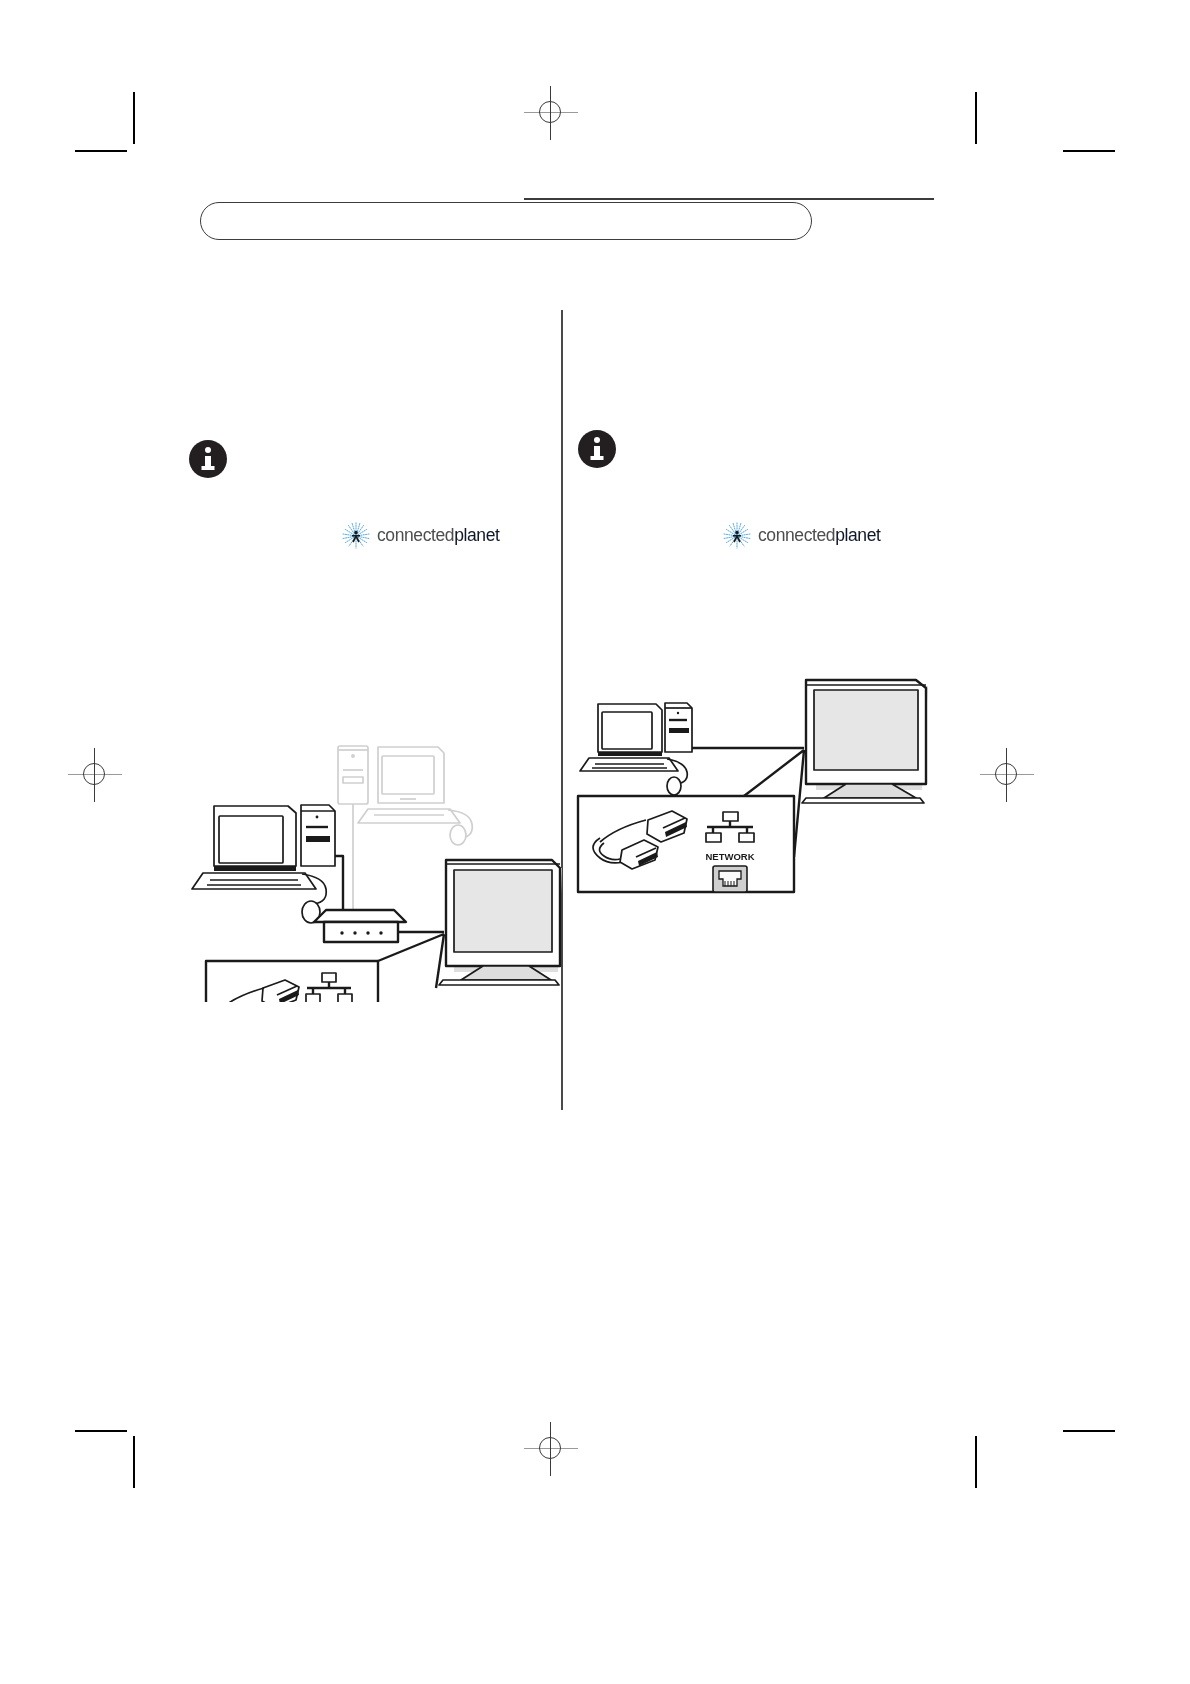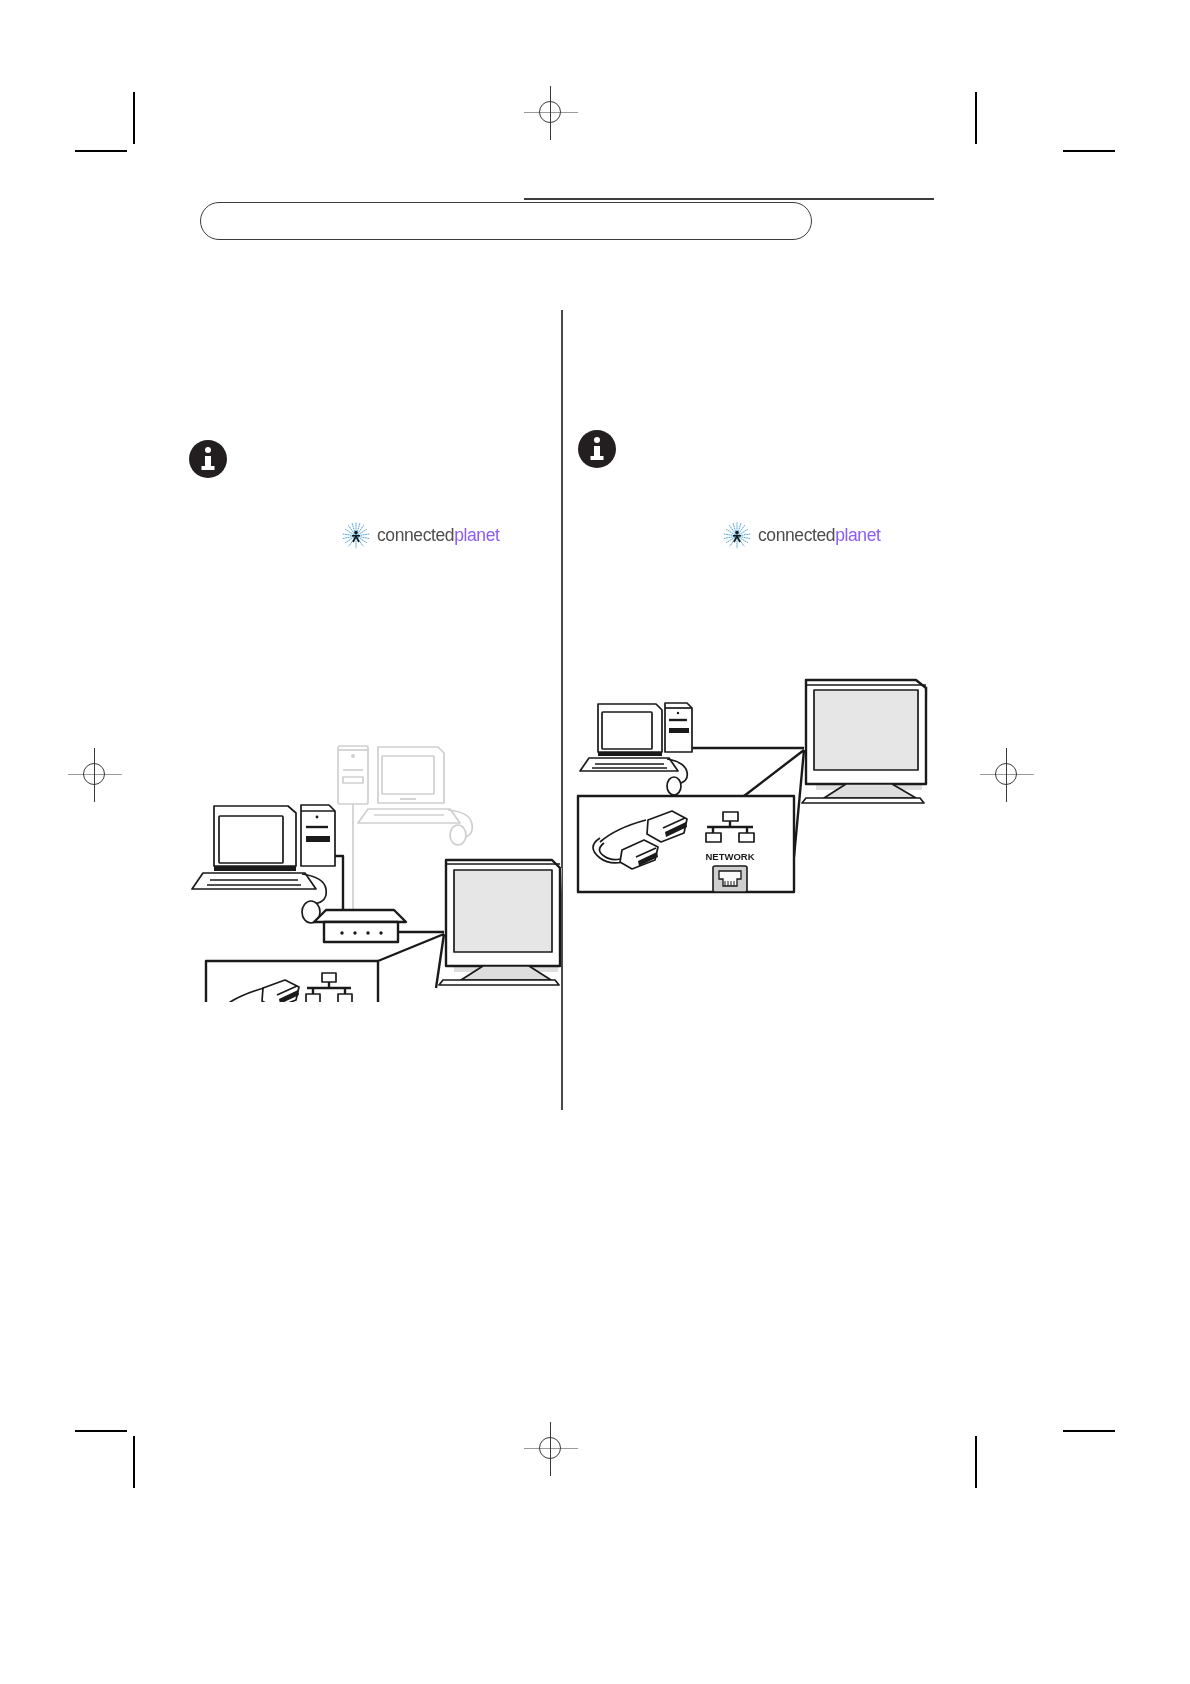--- a/index.html
+++ b/index.html
@@ -158,21 +158,21 @@
     flex: 0 0 30px;
   }
   .cp-word {
     font-family: "Liberation Sans", sans-serif;
     font-size: 17.5px;
     letter-spacing: -0.4px;
     line-height: 1;
     white-space: nowrap;
   }
   .cp-word .cp-a { color: #4d4d4d; margin-top: 9px; }
-  .cp-word .cp-b { color: #8b5cf6; text-align: center; }
+  .cp-word .cp-b { color: #0f172a; text-align: center; }
 
   
   .diagram {
     position: absolute;
     text-decoration: underline;
   }
   .diagram-left  { left: 178px; top: 672px; }
   .diagram-right { left: 568px; top: 672px; }
 </style>
 </head>

